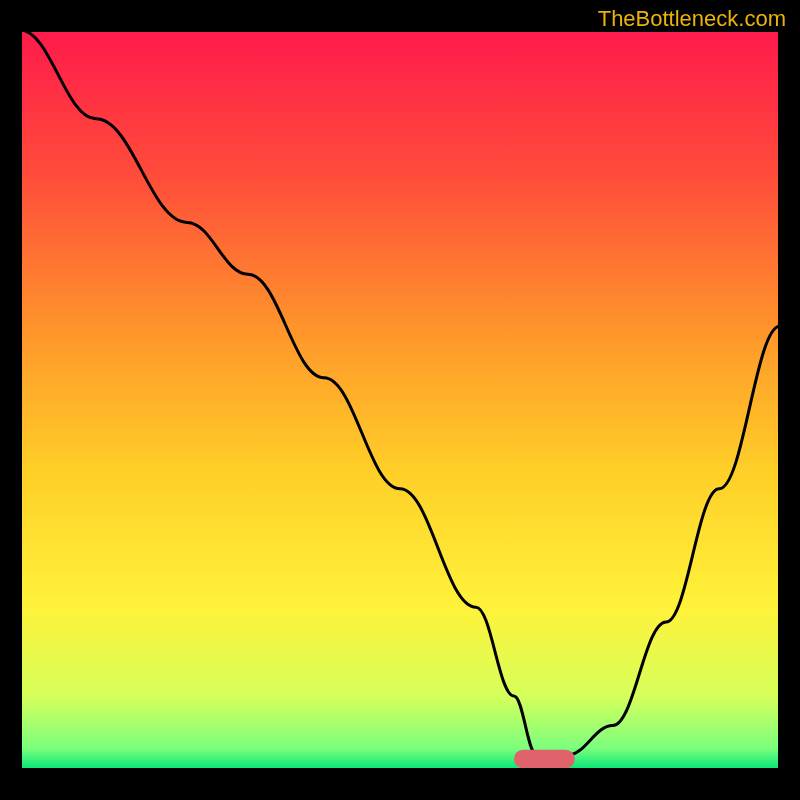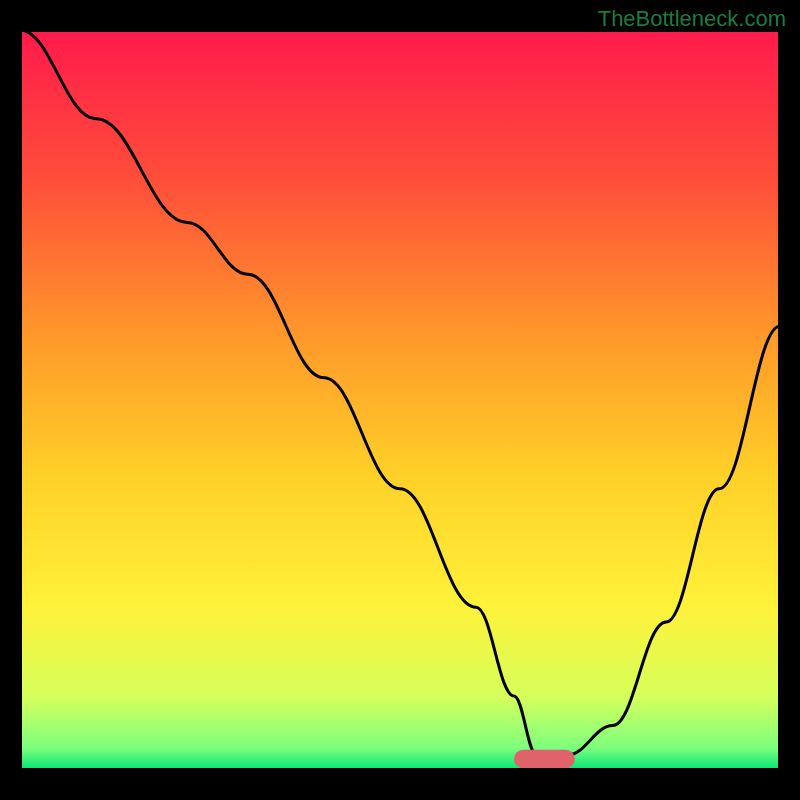--- a/index.html
+++ b/index.html
@@ -1,17 +1,17 @@
 <!DOCTYPE html>
 <html><head>
 <meta charset="utf-8">
 <style>
 html,body{margin:0;padding:0;width:800px;height:800px;background:#000;overflow:hidden}
 .wrap{position:relative;width:800px;height:800px}
-.watermark{position:absolute;top:6px;right:14px;color:#15803d;font:22px Arial,Helvetica,sans-serif;z-index:10}
+.watermark{position:absolute;top:6px;right:14px;color:#eab308;font:22px Arial,Helvetica,sans-serif;z-index:10}
 svg{position:absolute;top:0;left:0}
 </style>
 </head>
 <body>
 <div class="wrap">
 <div class="watermark">TheBottleneck.com</div>
 <svg id="svg" width="800" height="800">
       <defs>
         <linearGradient id="bg" x1="0" y1="0" x2="0" y2="1">
           <stop offset="0%" stop-color="#ff1a4b"></stop>

